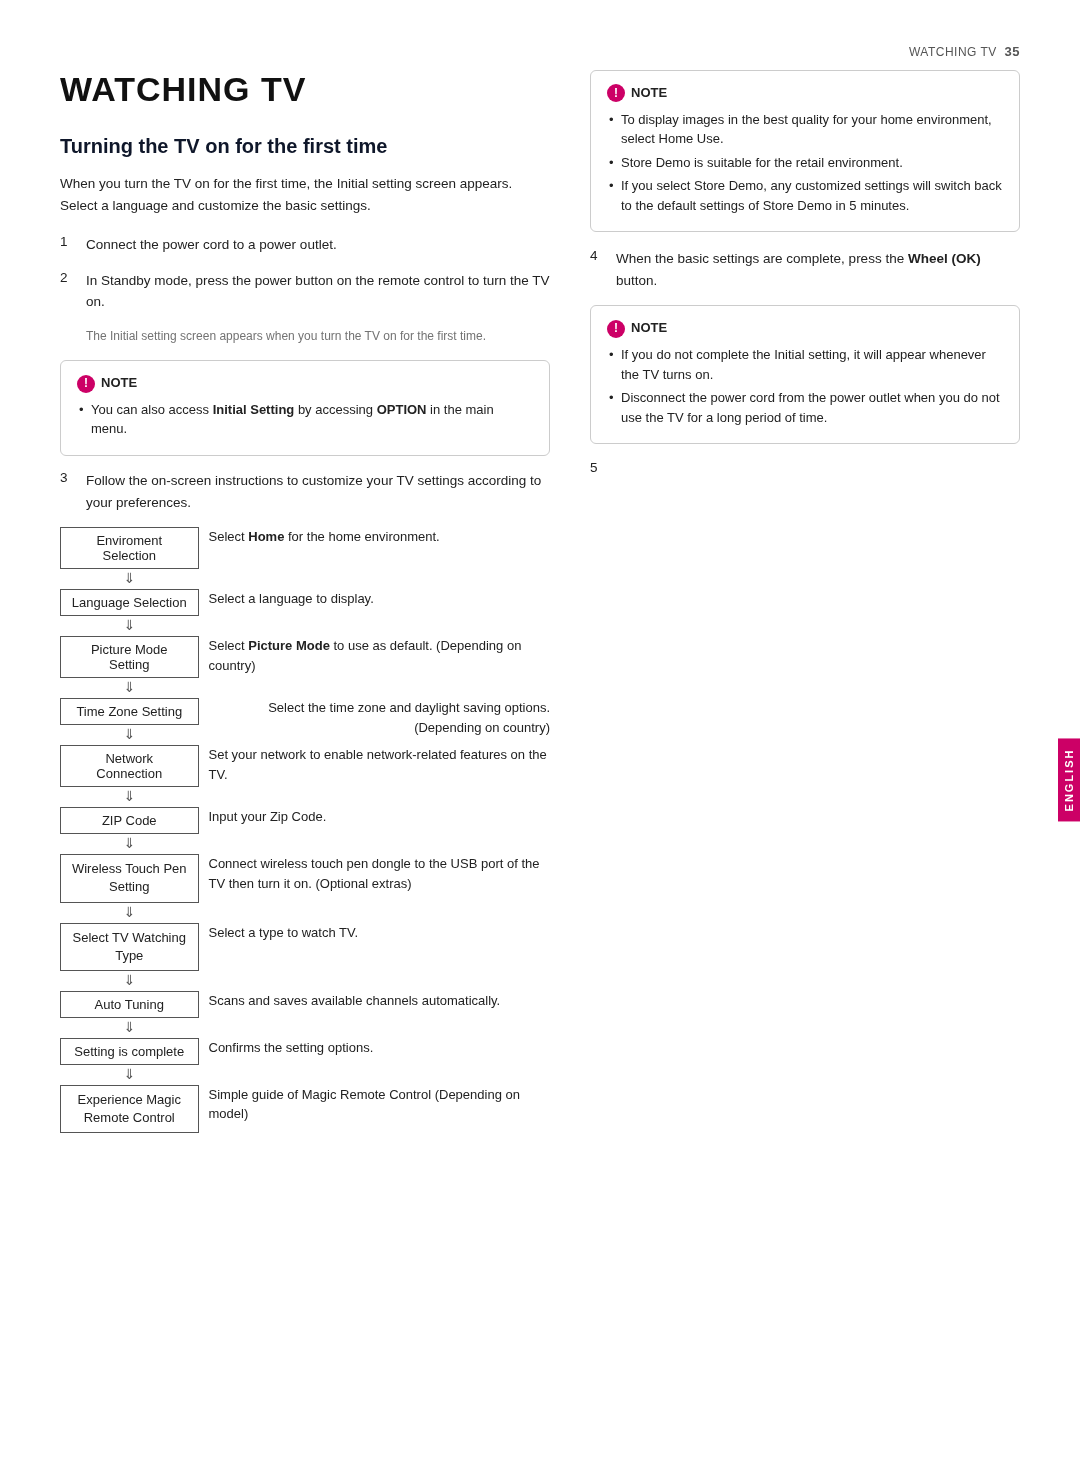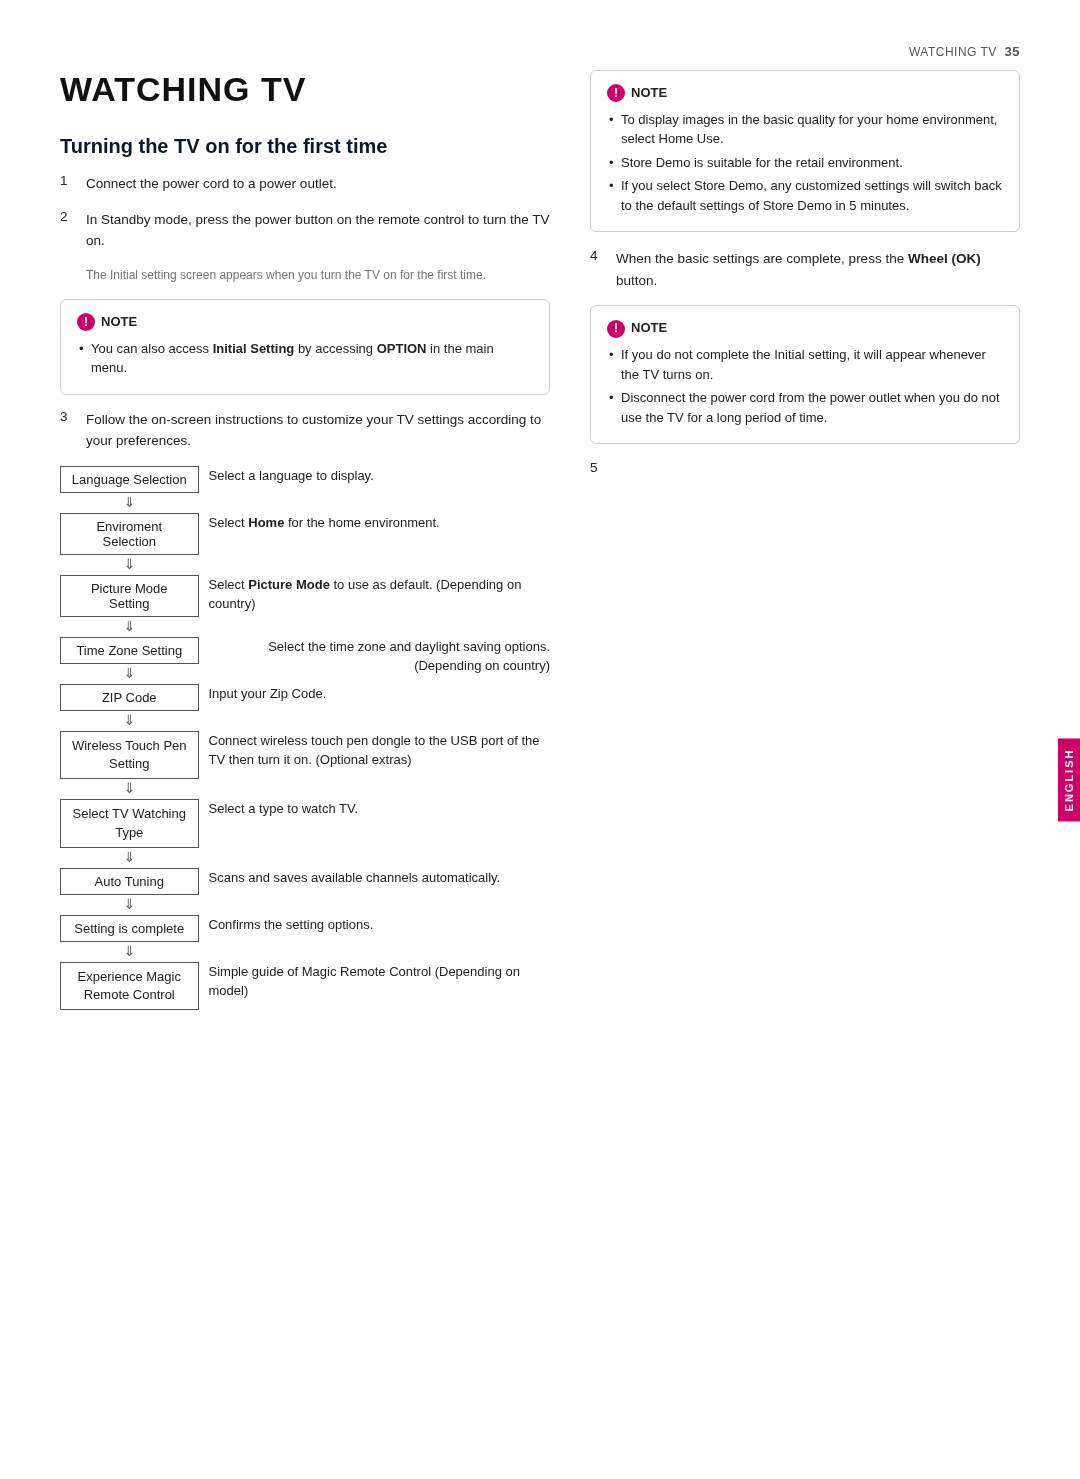--- a/index.html
+++ b/index.html
@@ -228,20 +228,21 @@
 </div>
 
 <div class="main-content">
 
   <div class="left-col">
 
     <h1 class="page-title">WATCHING TV</h1>
 
     <h2 class="section-title">Turning the TV on for the first time</h2>
 
+    <p class="intro-text">When you turn the TV on for the first time, the Initial setting screen appears. Select a language and customize the basic settings.</p>
 
     <div class="step">
       <span class="step-num">1</span>
       <span class="step-text">Connect the power cord to a power outlet.</span>
     </div>
 
     <div class="step">
       <span class="step-num">2</span>
       <span class="step-text">In Standby mode, press the power button on the remote control to turn the TV on.</span>
     </div>
@@ -259,45 +260,52 @@
 
     <div class="step">
       <span class="step-num">3</span>
       <span class="step-text">Follow the on-screen instructions to customize your TV settings according to your preferences.</span>
     </div>
 
     <table class="settings-table">
       <tbody id="settings-tbody">
       <tr>
             <td class="box-cell" style="vertical-align: top;">
+              <div class="settings-box">Enviroment Selection</div>
+              <div class="arrow-down">⇓</div>
+            </td>
+            <td class="desc-cell" style="vertical-align: top;">Select <strong>Home</strong> for the home environment.</td>
+          </tr>
+          <tr>
+            <td class="box-cell" style="vertical-align: top;">
               <div class="settings-box">Language Selection</div>
               <div class="arrow-down">⇓</div>
             </td>
             <td class="desc-cell" style="vertical-align: top;">Select a language to display.</td>
           </tr>
           <tr>
             <td class="box-cell" style="vertical-align: top;">
-              <div class="settings-box">Enviroment Selection</div>
-              <div class="arrow-down">⇓</div>
-            </td>
-            <td class="desc-cell" style="vertical-align: top;">Select <strong>Home</strong> for the home environment.</td>
-          </tr>
-          <tr>
-            <td class="box-cell" style="vertical-align: top;">
               <div class="settings-box">Picture Mode Setting</div>
               <div class="arrow-down">⇓</div>
             </td>
             <td class="desc-cell" style="vertical-align: top;">Select <strong>Picture Mode</strong> to use as default. (Depending on country)</td>
           </tr>
           <tr>
             <td class="box-cell" style="vertical-align: top;">
               <div class="settings-box">Time Zone Setting</div>
               <div class="arrow-down">⇓</div>
             </td>
             <td class="desc-cell" style="vertical-align: top; text-align: right;">Select the time zone and daylight saving options. (Depending on country)</td>
+          </tr>
+          <tr>
+            <td class="box-cell" style="vertical-align: top;">
+              <div class="settings-box">Network Connection</div>
+              <div class="arrow-down">⇓</div>
+            </td>
+            <td class="desc-cell" style="vertical-align: top;">Set your network to enable network-related features on the TV.</td>
           </tr>
           <tr>
             <td class="box-cell" style="vertical-align: top;">
               <div class="settings-box">ZIP Code</div>
               <div class="arrow-down">⇓</div>
             </td>
             <td class="desc-cell" style="vertical-align: top;">Input your Zip Code.</td>
           </tr>
           <tr>
             <td class="box-cell" style="vertical-align: top;">
@@ -342,21 +350,21 @@
   </div>
 
   <div class="right-col">
 
     <div class="note-box" style="margin-top:0;">
       <div class="note-header">
         <span class="note-icon">!</span>
         <span>NOTE</span>
       </div>
       <ul>
-        <li>To display images in the basic quality for your home environment, select Home Use.</li>
+        <li>To display images in the best quality for your home environment, select Home Use.</li>
         <li>Store Demo is suitable for the retail environment.</li>
         <li>If you select Store Demo, any customized settings will switch back to the default settings of Store Demo in 5 minutes.</li>
       </ul>
     </div>
 
     <div class="step" style="margin-top:16px;">
       <span class="step-num">4</span>
       <span class="step-text">When the basic settings are complete, press the <strong>Wheel (OK)</strong> button.</span>
     </div>
 

